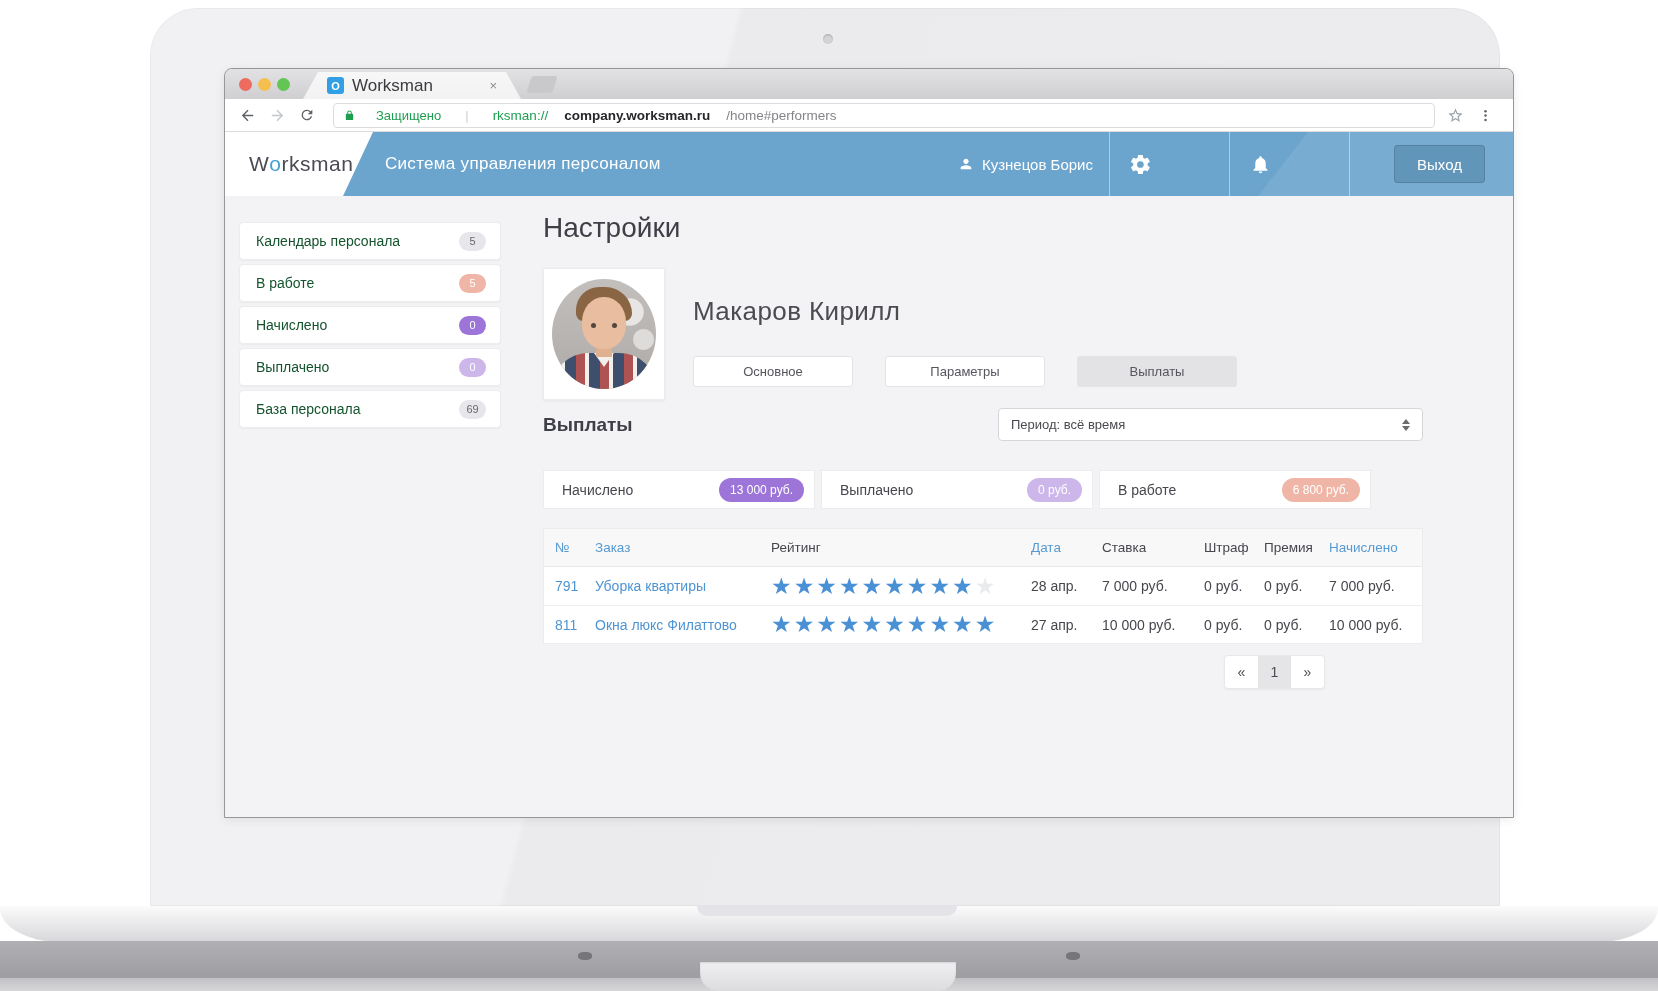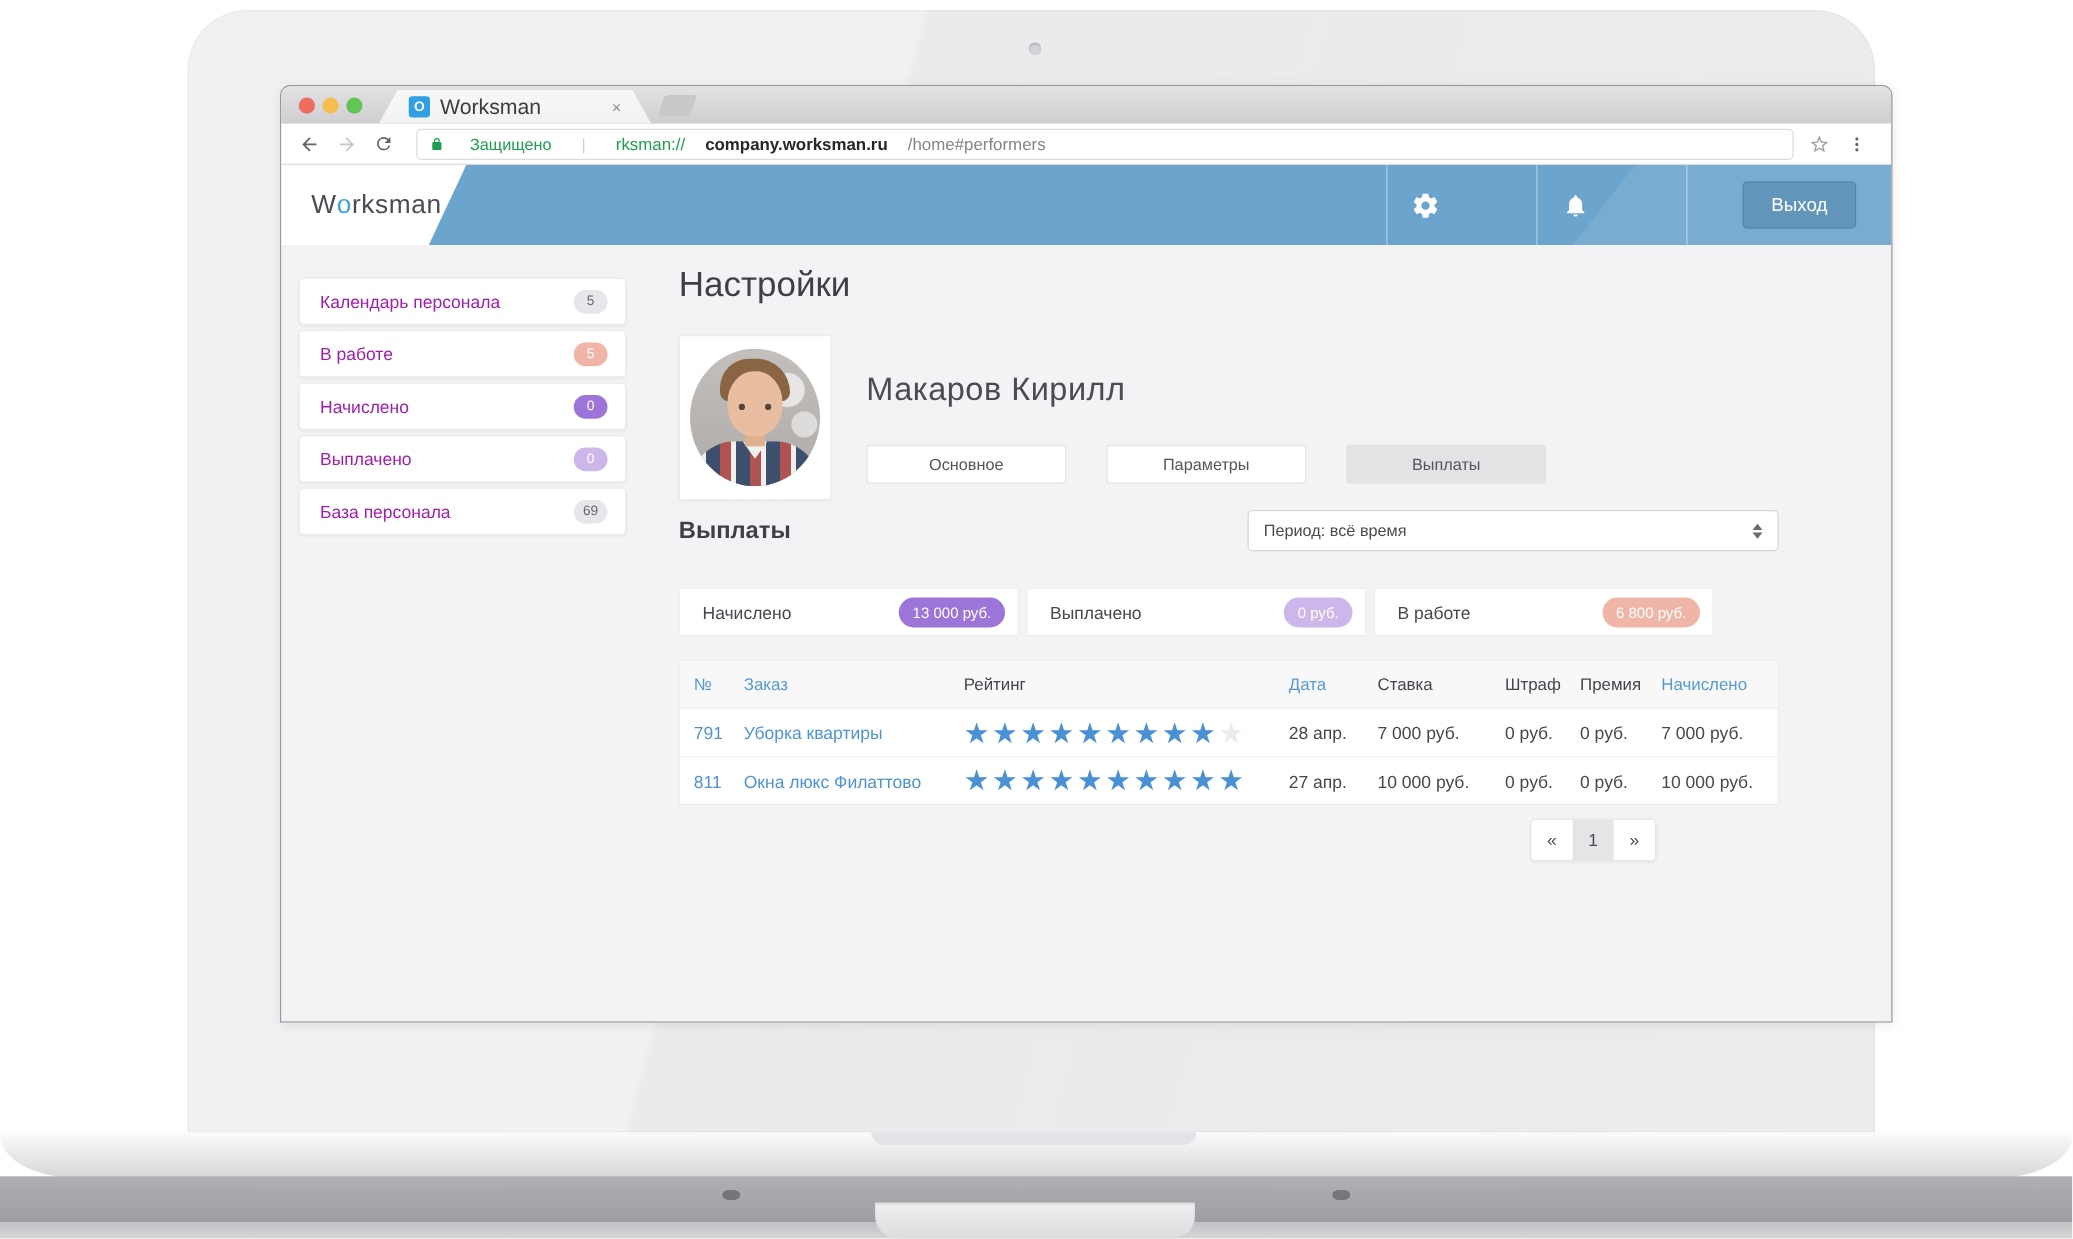--- a/index.html
+++ b/index.html
@@ -68,21 +68,21 @@
   .hdr-user svg { margin-right:8px; }
   .hdr-div { position:absolute; top:0; width:1px; height:64px; background:rgba(255,255,255,0.45); }
   .hdr-ic { position:absolute; top:0; height:64px; width:60px; display:flex; align-items:center; justify-content:center; }
   .logout-btn { position:absolute; right:28px; top:13px; width:91px; height:38px; background:#6295ba; border:1px solid rgba(0,0,0,0.12); border-radius:4px; color:#fff; font-size:15px; display:flex; align-items:center; justify-content:center; cursor:pointer; }
 
   
   .content { position:relative; height:623px; background:#f3f3f5; }
 
   .sidebar { position:absolute; left:14px; top:26px; width:262px; }
   .side-item { position:relative; height:38px; background:#fff; border-radius:4px; border:1px solid #ececef; box-shadow:0 1px 2px rgba(0,0,0,0.04); margin-bottom:4px; display:flex; align-items:center; padding:0 14px 0 16px; cursor:pointer; }
-  .side-label { flex:1 1 auto; font-size:14px; color:#a21caf; }
+  .side-label { flex:1 1 auto; font-size:14px; color:#14532d; }
   .side-badge { min-width:27px; height:19px; border-radius:10px; font-size:11px; display:flex; align-items:center; justify-content:center; padding:0 7px; }
 
   .page-title { position:absolute; left:318px; top:16px; font-size:28px; color:#3f3f47; }
 
   .avatar-card { position:absolute; left:318px; top:72px; width:122px; height:132px; background:#fff; border:1px solid #ececef; box-shadow:0 1px 3px rgba(0,0,0,0.06); display:flex; align-items:center; justify-content:center; }
   .avatar { position:relative; width:104px; height:110px; border-radius:50%; overflow:hidden;
     background:radial-gradient(circle at 75% 30%, #e8e6e4 0 12%, transparent 13%),
                radial-gradient(circle at 88% 55%, #dedcda 0 9%, transparent 10%),
                linear-gradient(#c3bfbc,#aeaaa7); }
   .av-hair { position:absolute; left:24px; top:8px; width:56px; height:34px; background:#8a6544; border-radius:26px 30px 8px 8px; }
@@ -200,21 +200,28 @@
 
     <div class="app-header">
       <div class="hdr-blue">
         <div class="hdr-blue-light"></div>
       </div>
       <div class="logo">
           <span>W</span>
           <span class="accent">o</span>
           <span>rksman</span>
         </div>
-
+      <div class="app-title">Система управления персоналом</div>
+
+      <div class="hdr-user" style="right:420px;">
+        <svg width="16" height="16" viewBox="0 0 24 24" fill="#ffffff">
+            <path d="M12 12c2.21 0 4-1.79 4-4s-1.79-4-4-4-4 1.79-4 4 1.79 4 4 4zm0 2c-2.67 0-8 1.34-8 4v2h16v-2c0-2.66-5.33-4-8-4z"></path>
+          </svg>
+        <span>Кузнецов Борис</span>
+      </div>
 
       <div class="hdr-div" style="right:403px;"></div>
       <div class="hdr-ic" style="right:343px;">
         <svg width="23" height="23" viewBox="0 0 24 24" fill="#ffffff">
             <path d="M19.4 13c.04-.33.06-.66.06-1s-.02-.67-.06-1l2.1-1.65c.2-.15.25-.42.12-.64l-2-3.46c-.12-.22-.39-.3-.61-.22l-2.49 1a7.3 7.3 0 0 0-1.73-1l-.38-2.65A.49.49 0 0 0 13.9 2h-4c-.25 0-.46.18-.49.42l-.38 2.65c-.63.26-1.21.6-1.73 1l-2.49-1a.5.5 0 0 0-.61.22l-2 3.46c-.13.22-.07.49.12.64L4.42 11c-.04.33-.06.66-.06 1s.02.67.06 1l-2.1 1.65c-.2.15-.25.42-.12.64l2 3.46c.12.22.39.3.61.22l2.49-1c.52.4 1.1.74 1.73 1l.38 2.65c.03.24.24.42.49.42h4c.25 0 .46-.18.49-.42l.38-2.65a7.3 7.3 0 0 0 1.73-1l2.49 1c.22.08.49 0 .61-.22l2-3.46a.5.5 0 0 0-.12-.64L19.4 13zM11.9 15.5a3.5 3.5 0 1 1 0-7 3.5 3.5 0 0 1 0 7z"></path>
           </svg>
       </div>
       <div class="hdr-div" style="right:283px;"></div>
       <div class="hdr-ic" style="right:223px;">
         <svg width="21" height="21" viewBox="0 0 24 24" fill="#ffffff">

